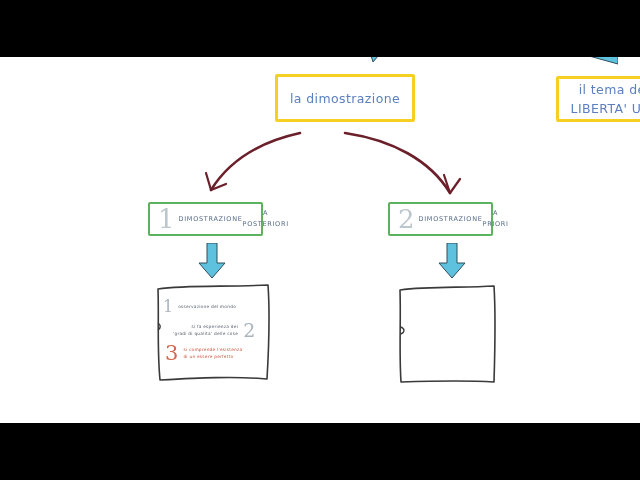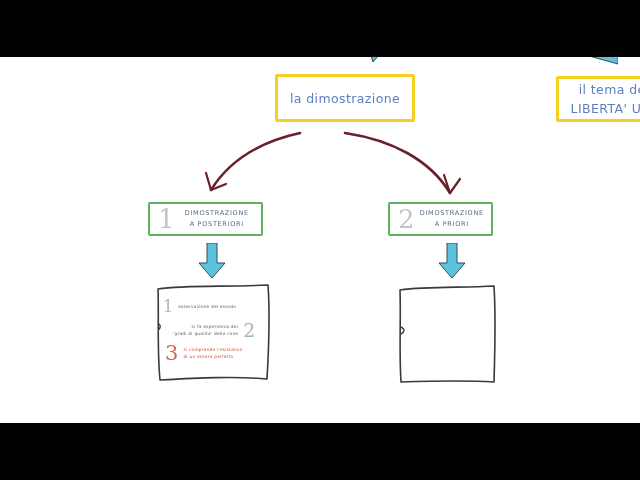--- a/index.html
+++ b/index.html
@@ -81,21 +81,21 @@
     font-family: "DejaVu Serif", serif;
     font-size: 26px;
     line-height: 1;
     color: #b9c3cb;
     -webkit-text-stroke: 0px;
     margin: 0 4px 0 8px;
     opacity: 0.95;
   }
   .gbox .gtext {
     display: flex;
-    flex-direction: column;
+    flex-direction: row;
     align-items: center;
     flex: 1;
     color: #566b86;
     font-size: 6.5px;
     letter-spacing: 0.7px;
     line-height: 11px;
     text-align: center;
     padding-right: 6px;
   }
   #gbox-left { left: 148px; top: 202px; width: 115px; height: 34px; }

